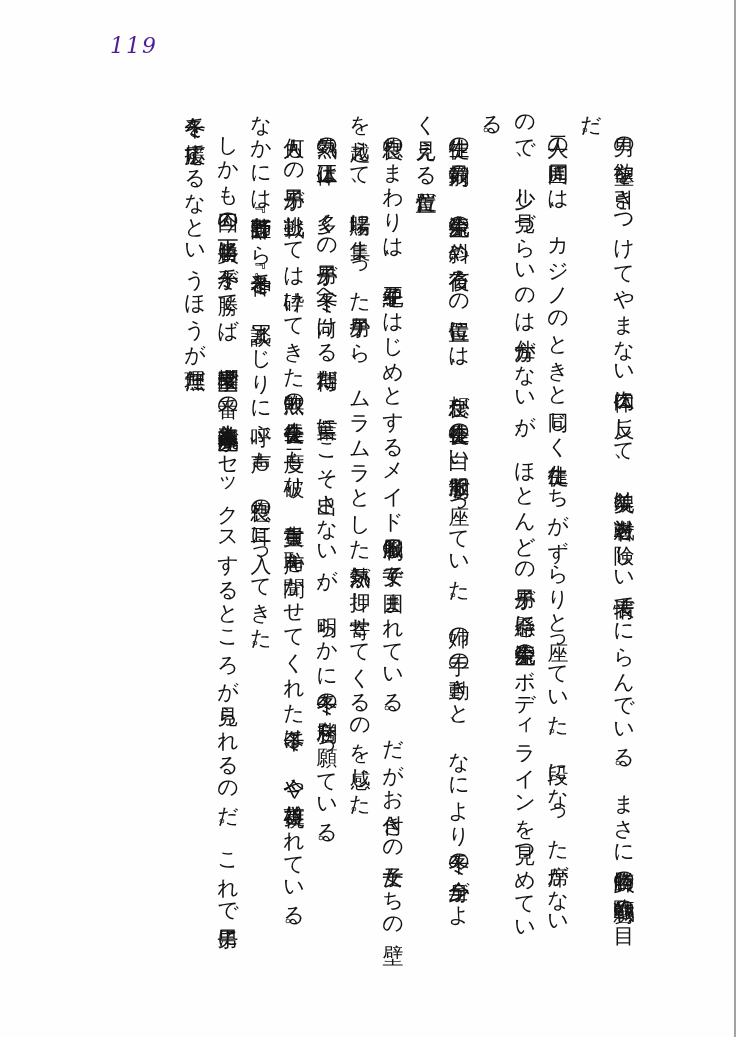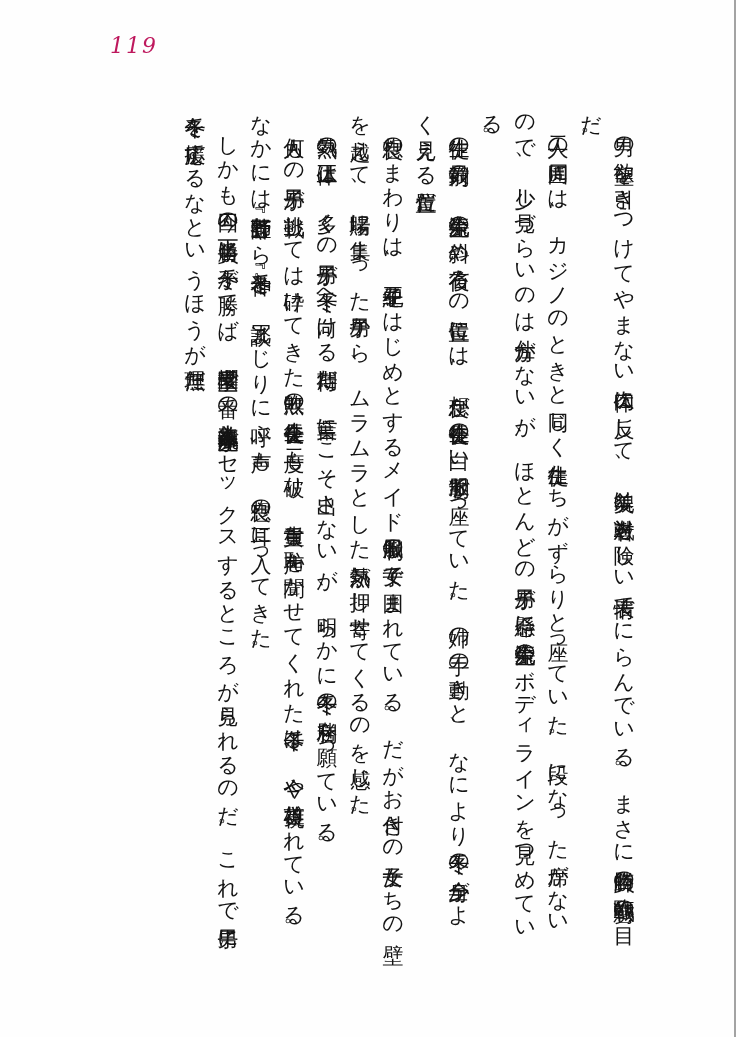--- a/index.html
+++ b/index.html
@@ -15,21 +15,21 @@
     height: 1037px;
     background: #fefefe;
     overflow: hidden;
   }
   .page-number {
     position: absolute;
     top: 33px;
     left: 110px;
     font-size: 22px;
     font-style: italic;
-    color: #be185d;
+    color: #4c1d95;
     letter-spacing: 2px;
   }
   .text-block {
     position: absolute;
     top: 100px;
     left: 79px;
     width: 561px;
     height: 840px;
     writing-mode: vertical-rl;
     text-orientation: mixed;

